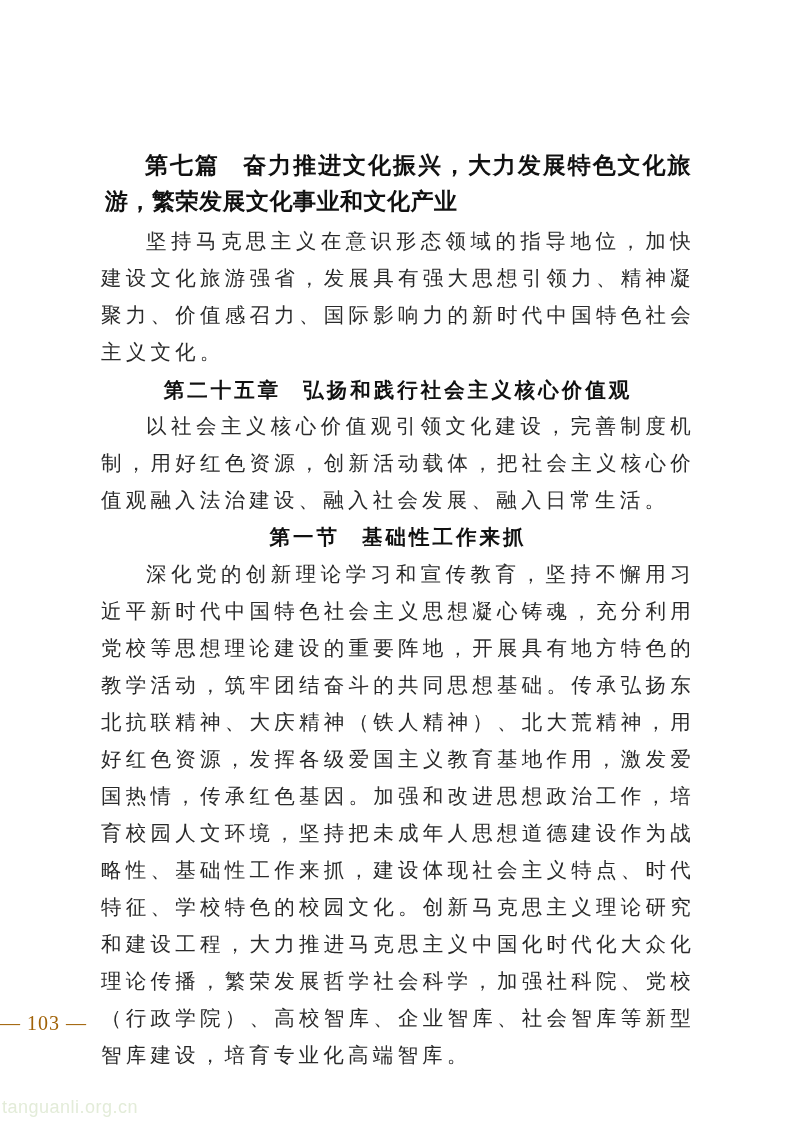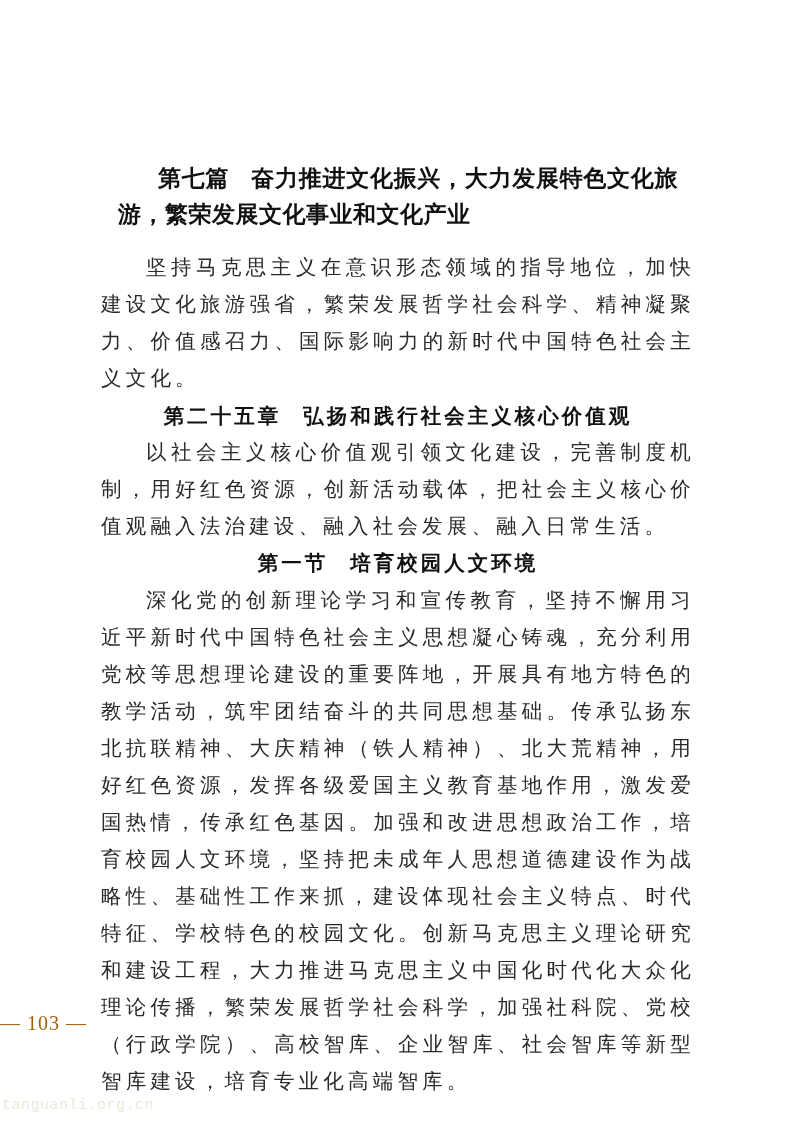--- a/index.html
+++ b/index.html
@@ -25,21 +25,21 @@
       position: absolute;
       left: 101px;
       top: 143px;
       width: 594px;
     }
     .part-title {
       font-family: "DejaVu Sans", "Liberation Sans", sans-serif;
       font-size: 23px;
       line-height: 36px;
       text-indent: 40px;
-      margin: 17px;
+      margin: 4px;
       letter-spacing: 0.5px;
       color: #111;
       text-align: justify;
       text-align-last: left;
     }
     .para {
       font-family: "DejaVu Serif", "Liberation Serif", serif;
       font-size: 20.5px;
       line-height: 37px;
       letter-spacing: 4.2px;
@@ -81,41 +81,41 @@
       text-align: left;
       font-family: "Liberation Serif", "DejaVu Serif", serif;
       font-size: 20px;
       color: #a16207;
       letter-spacing: 1px;
     }
     .watermark {
       position: absolute;
       left: 2px;
       top: 1097px;
-      font-family: Liberation Mono, monospace;
-      font-size: 15px;
+      font-family: Liberation Sans, sans-serif;
+      font-size: 18px;
       color: #e3ecd9;
       letter-spacing: 0.5px;
     }
   </style>
 </head>
 <body>
 
 <div class="page">
   <div class="content">
 
     <h1 class="part-title"><span>第七篇</span><span class="gap"></span><span>奋力推进文化振兴，大力发展特色文化旅游，繁荣发展文化事业和文化产业</span></h1>
 
-    <p class="para">坚持马克思主义在意识形态领域的指导地位，加快建设文化旅游强省，繁荣发展哲学社会科学、精神凝聚力、价值感召力、国际影响力的新时代中国特色社会主义文化。</p>
+    <p class="para">坚持马克思主义在意识形态领域的指导地位，加快建设文化旅游强省，发展具有强大思想引领力、精神凝聚力、价值感召力、国际影响力的新时代中国特色社会主义文化。</p>
 
     <h2 class="chapter-title"><span>第二十五章</span><span class="gap"></span><span>弘扬和践行社会主义核心价值观</span></h2>
 
     <p class="para">以社会主义核心价值观引领文化建设，完善制度机制，用好红色资源，创新活动载体，把社会主义核心价值观融入法治建设、融入社会发展、融入日常生活。</p>
 
-    <h3 class="section-title"><span>第一节</span><span class="gap"></span><span>培育校园人文环境</span></h3>
+    <h3 class="section-title"><span>第一节</span><span class="gap"></span><span>基础性工作来抓</span></h3>
 
     <p class="para">深化党的创新理论学习和宣传教育，坚持不懈用习近平新时代中国特色社会主义思想凝心铸魂，充分利用党校等思想理论建设的重要阵地，开展具有地方特色的教学活动，筑牢团结奋斗的共同思想基础。传承弘扬东北抗联精神、大庆精神（铁人精神）、北大荒精神，用好红色资源，发挥各级爱国主义教育基地作用，激发爱国热情，传承红色基因。加强和改进思想政治工作，培育校园人文环境，坚持把未成年人思想道德建设作为战略性、基础性工作来抓，建设体现社会主义特点、时代特征、学校特色的校园文化。创新马克思主义理论研究和建设工程，大力推进马克思主义中国化时代化大众化理论传播，繁荣发展哲学社会科学，加强社科院、党校（行政学院）、高校智库、企业智库、社会智库等新型智库建设，培育专业化高端智库。</p>
 
   </div>
 
   <div class="page-number">— 103 —</div>
 
   <div class="watermark">tanguanli.org.cn</div>
 </div>
 

